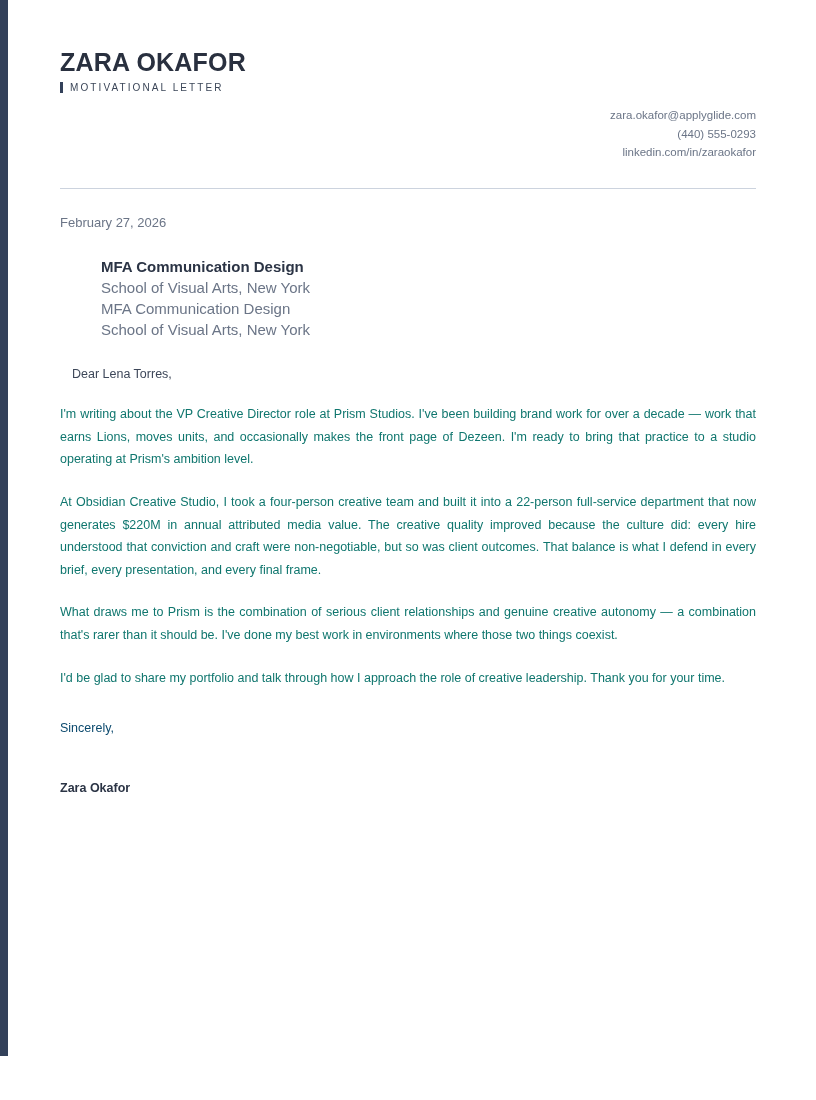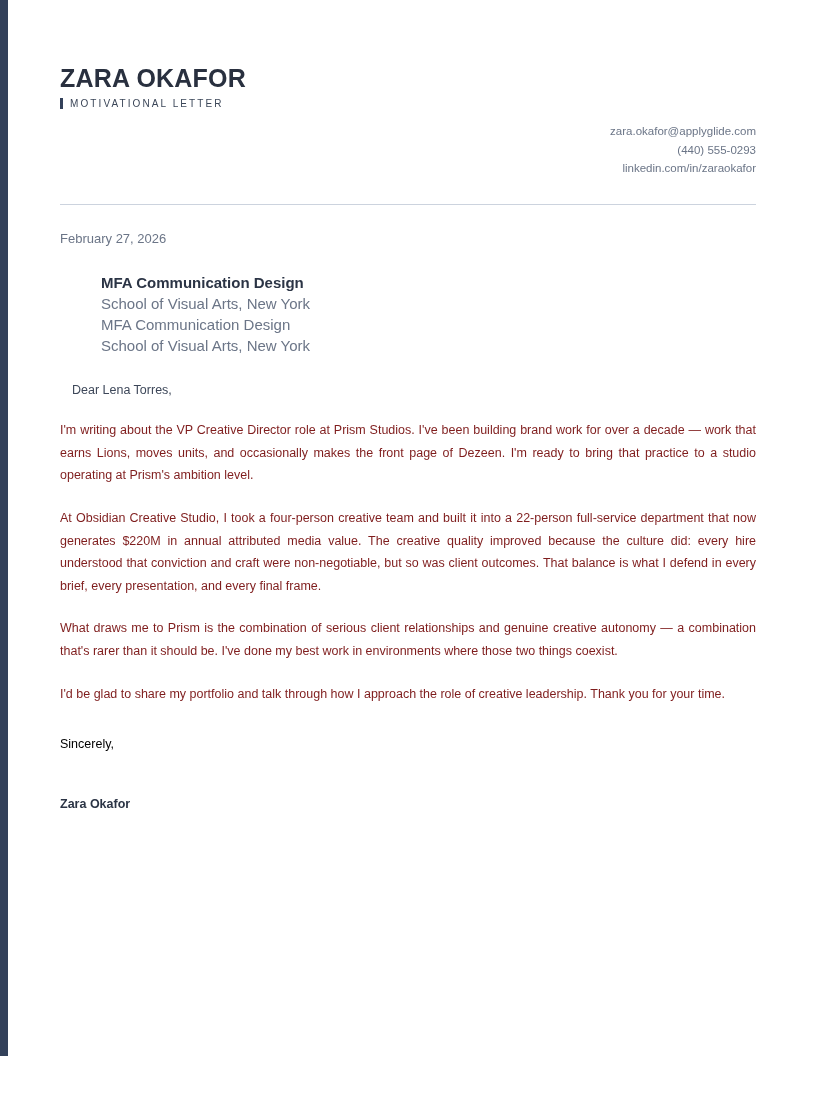--- a/index.html
+++ b/index.html
@@ -28,21 +28,21 @@
     left: 0;
     top: 0;
     width: 8px;
     height: 100%;
     background: #33415a;
   }
 
   .content {
     position: absolute;
     left: 60px;
-    top: 16px;
+    top: 0;
     width: 696px;
   }
 
   
   .header {
     padding-top: 48px;
   }
 
   .name {
     font-size: 25px;
@@ -123,29 +123,29 @@
   .salutation {
     font-size: 12.5px;
     color: #3d4759;
     margin-top: 26px;
     line-height: 1.4;
     margin-left: 12px;
   }
 
   .para {
     font-size: 12.5px;
-    color: #7f1d1d;
+    color: #0f766e;
     line-height: 22.6px;
     text-align: justify;
     margin-top: 20px;
   }
 
   .closing {
     font-size: 12.5px;
-    color: #000000;
+    color: #0c4a6e;
     margin-top: 31px;
     line-height: 1.4;
   }
 
   .signature {
     font-size: 12.5px;
     font-weight: bold;
     color: #2b3445;
     margin-top: 42px;
     line-height: 1.4;

